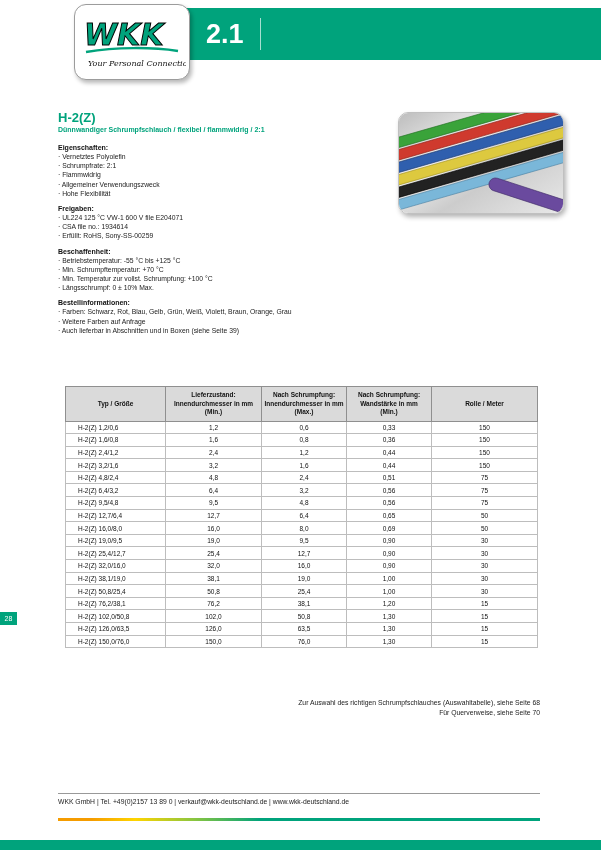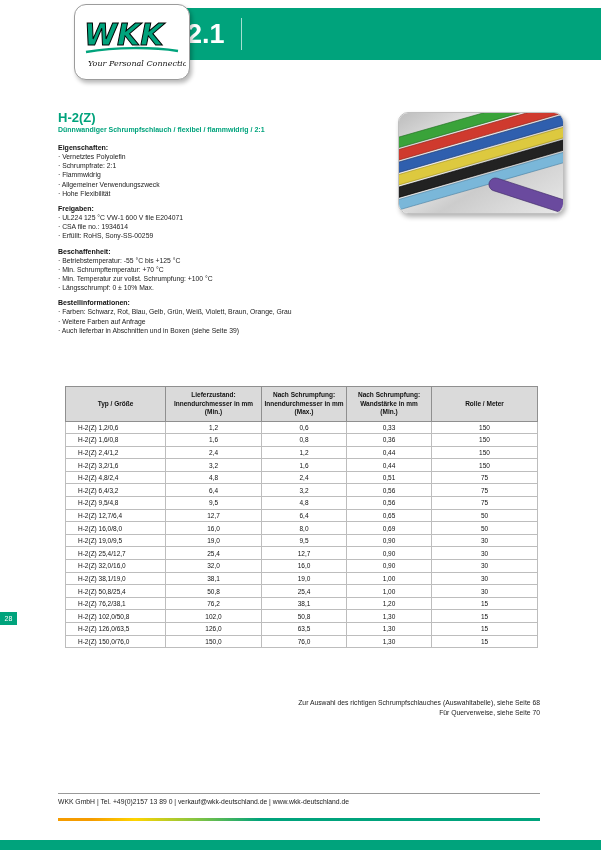--- a/index.html
+++ b/index.html
@@ -5,21 +5,21 @@
   :root{
     --brand-green:#00a37c;
     --stripe-orange:#f59c00;
     --stripe-yellow:#ffd400;
   }
   html,body{margin:0;padding:0;background:#fff;}
   .page{position:relative;width:601px;height:850px;background:#fff;overflow:hidden;
         font-family:"Liberation Sans",sans-serif;color:#1a1a1a;}
 
   
-  .header-band{position:absolute;left:161px;right:0;top:8px;height:52px;
+  .header-band{position:absolute;left:180px;right:0;top:8px;height:52px;
                background:var(--brand-green,#00a37c);display:flex;align-items:center;}
   .section-number{color:#fff;font-size:27px;font-weight:bold;margin-left:26px;}
   .band-divider{width:1px;height:32px;background:rgba(255,255,255,.65);margin:0 14px 0 16px;}
   .section-title{color:#fff;font-size:17px;font-weight:400;letter-spacing:.2px;}
 
   .logo-box{position:absolute;left:74px;top:4px;width:114px;height:74px;background:#fff;
             border:1px solid #9c9c9c;border-radius:12px;box-shadow:2px 3px 4px rgba(0,0,0,.28);
             display:flex;align-items:center;justify-content:center;}
 
   

